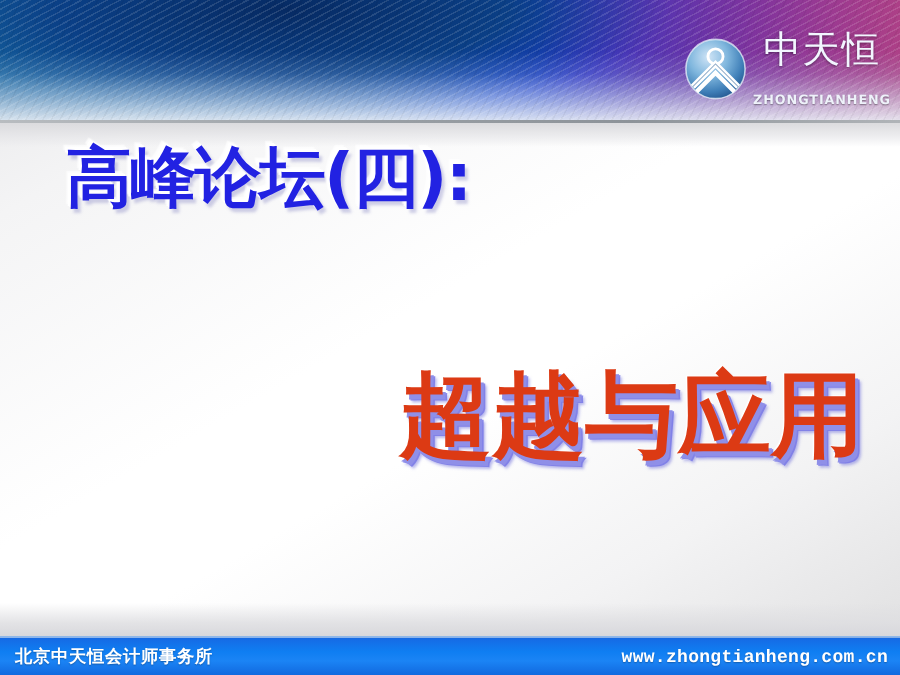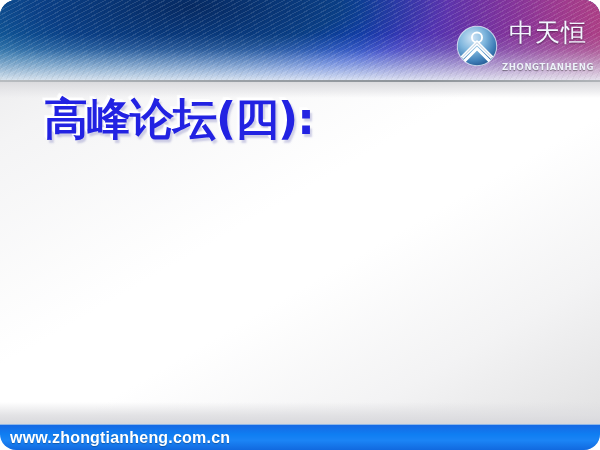--- a/index.html
+++ b/index.html
@@ -13,21 +13,20 @@
     font-family: "DejaVu Sans", "Liberation Sans", sans-serif;
     background: #ffffff;
   }
 
   #slide {
     position: relative;
     width: 600px;
     height: 450px;
     overflow: hidden;
     background: linear-gradient(150deg, #e6e6e8 0%, #f4f4f5 18%, #ffffff 46%, #ffffff 58%, #f3f3f4 78%, #dededf 100%);
-    border-radius: 16px;
   }
 
   
   #header-banner {
     position: absolute;
     left: 0;
     top: 0;
     width: 600px;
     height: 82px;
     overflow: hidden;
@@ -223,22 +222,22 @@
   #footer-left {
     font-family: "DejaVu Serif", "Liberation Serif", serif;
     font-size: 11.5px;
     font-weight: 700;
     color: #ffffff;
     letter-spacing: 0.5px;
     white-space: nowrap;
     text-shadow: 0 1px 1px rgba(0,0,0,0.28);
   }
   #footer-right {
-    font-family: Liberation Sans, sans-serif;
-    font-size: 16px;
+    font-family: Liberation Mono, monospace;
+    font-size: 12px;
     font-weight: 700;
     color: #ffffff;
     letter-spacing: 0.2px;
     white-space: nowrap;
     text-shadow: 0 1px 1px rgba(0,0,0,0.28);
   }
   
   #footer-shelf {
     position: absolute;
     left: 0;
@@ -295,19 +294,21 @@
       <div id="logo-wordmark">
         <div id="logo-cn">中天恒</div>
         <div id="logo-en">ZHONGTIANHENG</div>
       </div>
     </div>
   </div>
 
   <div id="header-shelf"></div>
 
   <div id="title-line-1">高峰论坛(四):</div>
+  <div id="title-line-2">超越与应用</div>
 
   <div id="footer-shelf"></div>
   <div id="footer-bar">
+    <div id="footer-left">北京中天恒会计师事务所</div>
     <div id="footer-right">www.zhongtianheng.com.cn</div>
   </div>
 
 </div>
 
 </body></html>

